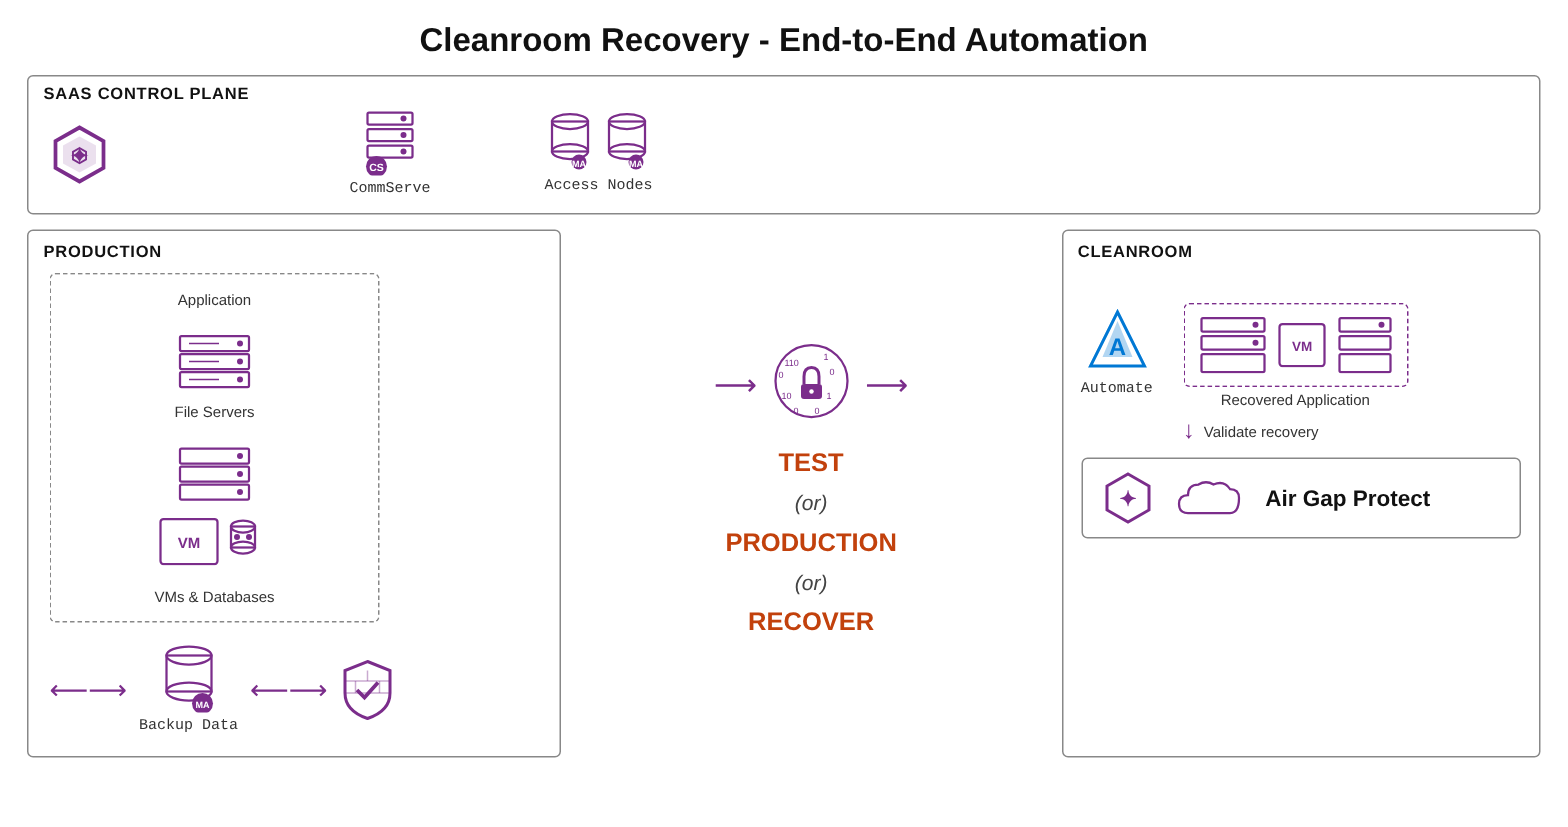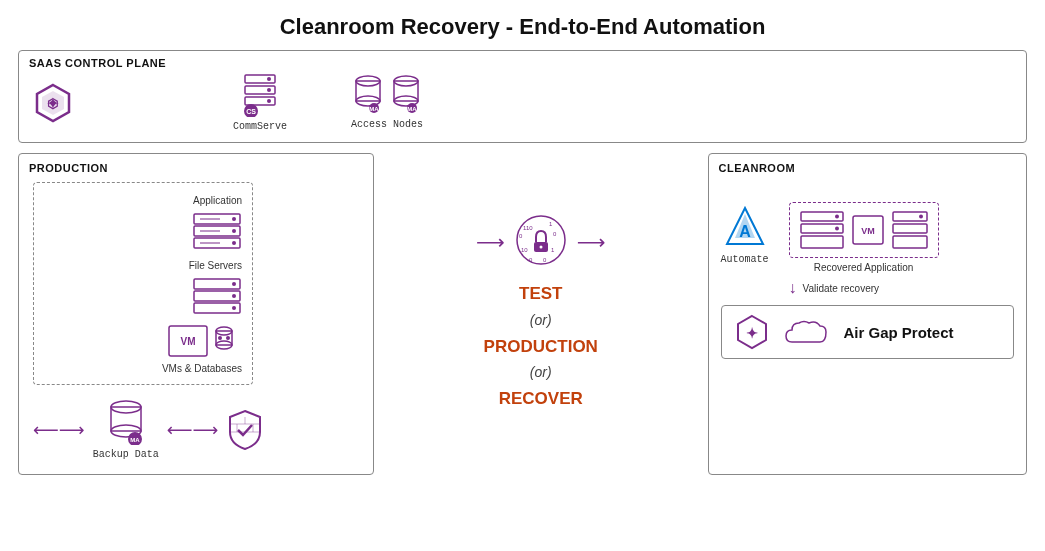--- a/index.html
+++ b/index.html
@@ -138,22 +138,22 @@
     
     .prod-items {
       display: flex;
       flex-direction: column;
       gap: 6px;
       margin-top: 4px;
     }
     .prod-item {
       display: flex;
       flex-direction: column;
-      align-items: flex-end;
-      gap: 6px;
+      align-items: center;
+      gap: 16px;
     }
     .prod-item-label {
       font-size: 10px;
       color: #333;
     }
     
     .prod-bottom {
       display: flex;
       align-items: center;
       gap: 8px;
@@ -213,21 +213,21 @@
           <circle cx="28" cy="6" r="2" fill="#7B2D8B"></circle>
           <circle cx="28" cy="17" r="2" fill="#7B2D8B"></circle>
           <circle cx="28" cy="28" r="2" fill="#7B2D8B"></circle>
 
           <circle cx="10" cy="38" r="7" fill="#7B2D8B"></circle>
           <text x="10" y="41" text-anchor="middle" font-size="7" fill="white" font-weight="bold">CS</text>
         </svg>
         <span class="icon-label">CommServe</span>
       </div>
 
-      <div class="icon-wrapper" style="margin-left:4px;">
+      <div class="icon-wrapper" style="margin-left:16px;">
         <div style="display:flex;gap:6px;align-items:flex-end;">
           <svg width="32" height="40" viewBox="0 0 32 40">
             <ellipse cx="16" cy="6" rx="12" ry="5" fill="none" stroke="#7B2D8B" stroke-width="1.5"></ellipse>
             <rect x="4" y="6" width="24" height="20" fill="none" stroke="#7B2D8B" stroke-width="1.5"></rect>
             <ellipse cx="16" cy="26" rx="12" ry="5" fill="none" stroke="#7B2D8B" stroke-width="1.5"></ellipse>
             <circle cx="22" cy="33" r="5" fill="#7B2D8B"></circle>
             <text x="22" y="36" text-anchor="middle" font-size="6" fill="white" font-weight="bold">MA</text>
           </svg>
           <svg width="32" height="40" viewBox="0 0 32 40">
             <ellipse cx="16" cy="6" rx="12" ry="5" fill="none" stroke="#7B2D8B" stroke-width="1.5"></ellipse>

